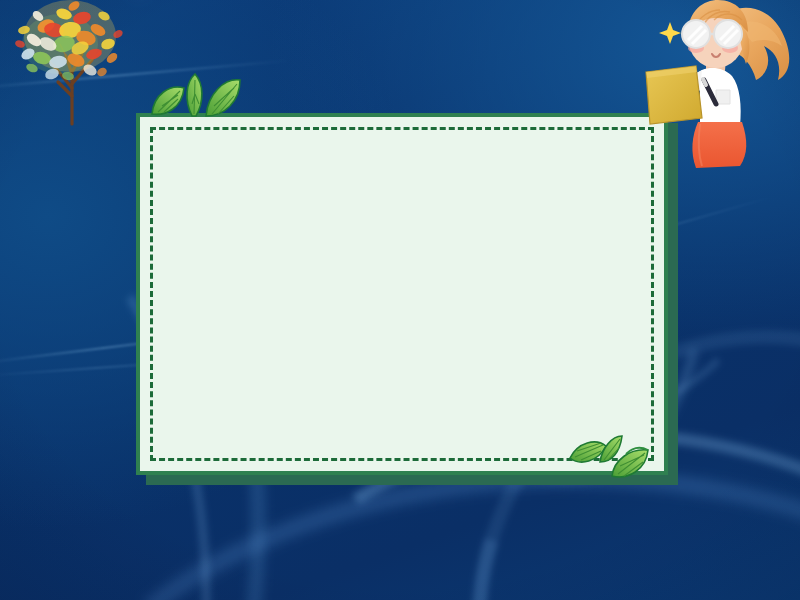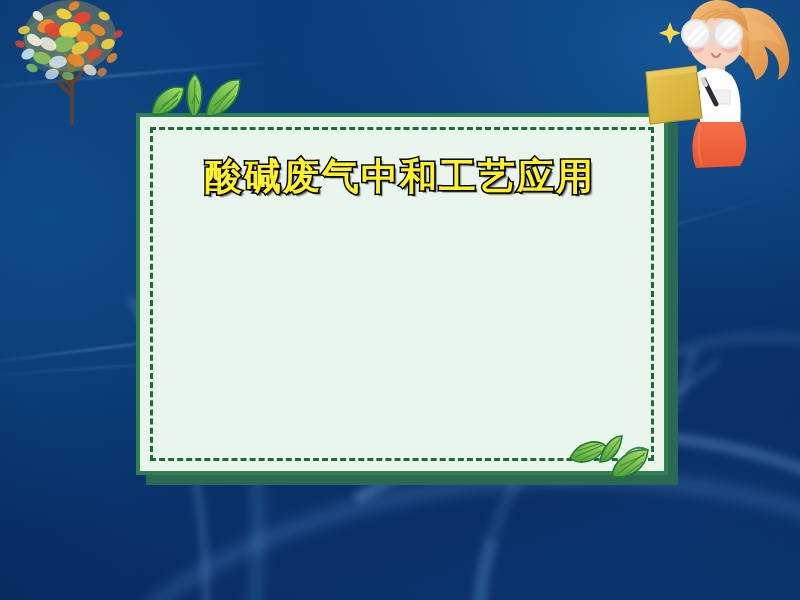--- a/index.html
+++ b/index.html
@@ -188,23 +188,20 @@
   <div class="streak st2"></div>
   <div class="streak st3"></div>
   <div class="streak st4"></div>
   <div class="bg-vignette"></div>
 
   <div class="box-shadow-layer"></div>
   <div class="content-box">
     <div class="dashed-inner"></div>
   </div>
 
-  <div class="title-wrap">
-    <span class="title-text">酸碱废气中和工艺应用</span>
-  </div>
 
   <div class="deco leaves-top">
     <svg width="96" height="46" viewBox="0 0 96 46">
       <defs>
         <linearGradient id="lf1" x1="0" y1="1" x2="1" y2="0">
           <stop offset="0%" stop-color="#4a9e35"></stop>
           <stop offset="100%" stop-color="#a8dd6a"></stop>
         </linearGradient>
       </defs>
       <g stroke="#1f7a33" stroke-width="1.6">

